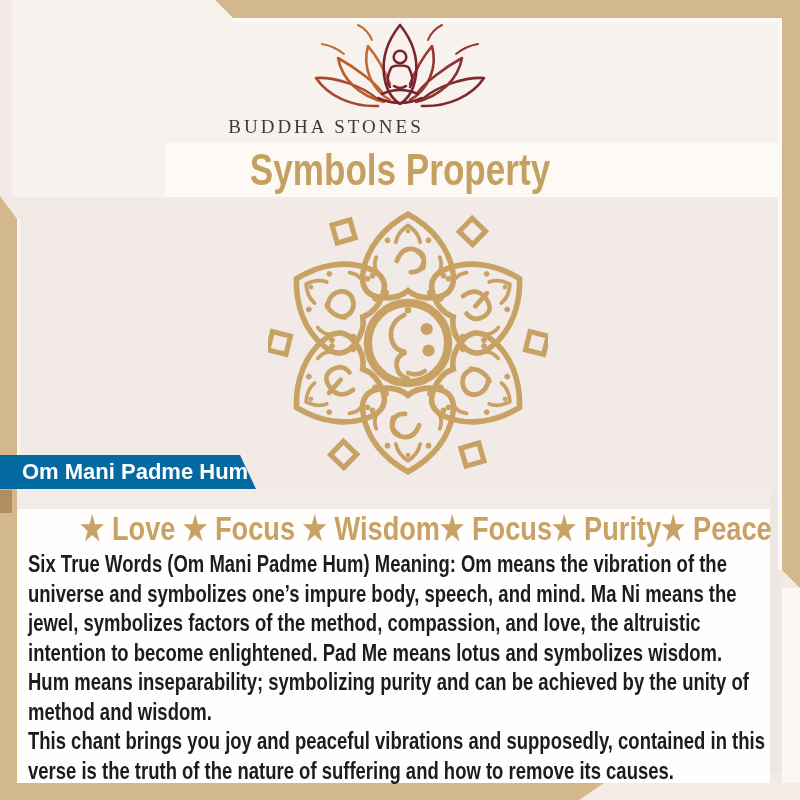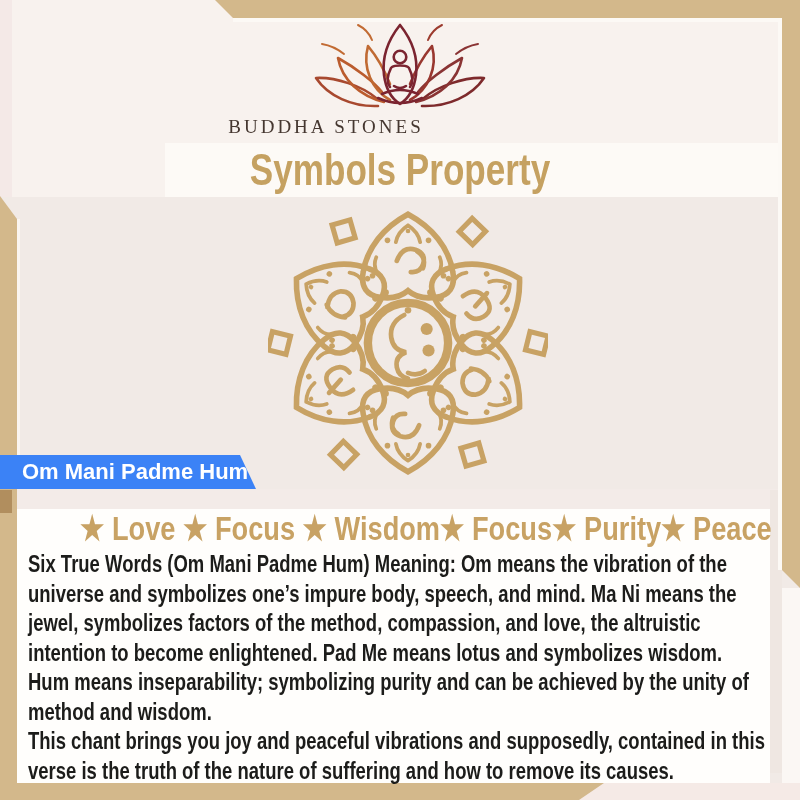--- a/index.html
+++ b/index.html
@@ -35,21 +35,21 @@
   .logo-svg{left:310px;top:20px;width:180px;height:100px;}
   .brand-name{left:0;top:116px;width:652px;text-align:center;
     font-family:"Liberation Serif",serif;font-size:19px;letter-spacing:3px;
     color:#453730;font-weight:400;}
   .page-title{left:0;top:145px;width:800px;text-align:center;
     font-weight:700;font-size:45px;line-height:50px;color:#c5a161;
     transform:scaleX(0.78);transform-origin:50% 50%;white-space:nowrap;}
   
   .mandala-svg{left:268px;top:203px;width:280px;height:280px;}
   
-  .banner{left:0;top:455px;width:256px;height:34px;background:#3b82f6;
+  .banner{left:0;top:455px;width:256px;height:34px;background:#0369a1;
     clip-path:polygon(0 0,240px 0,100% 100%,0 100%);}
   .banner-label{position:absolute;left:22px;top:0;line-height:34px;
     font-weight:700;font-size:22px;color:#ffffff;white-space:nowrap;}
   
   .star-line{left:0;top:508px;width:800px;text-align:center;
     font-weight:700;font-size:34px;line-height:40px;color:#c8a264;
     transform:scaleX(0.80);transform-origin:50% 50%;white-space:nowrap;}
   .body-text{left:28px;top:549px;width:960px;
     transform:scaleX(0.77);transform-origin:0 0;}
   .body-text p{margin:0;font-weight:700;font-size:24px;line-height:29.5px;

